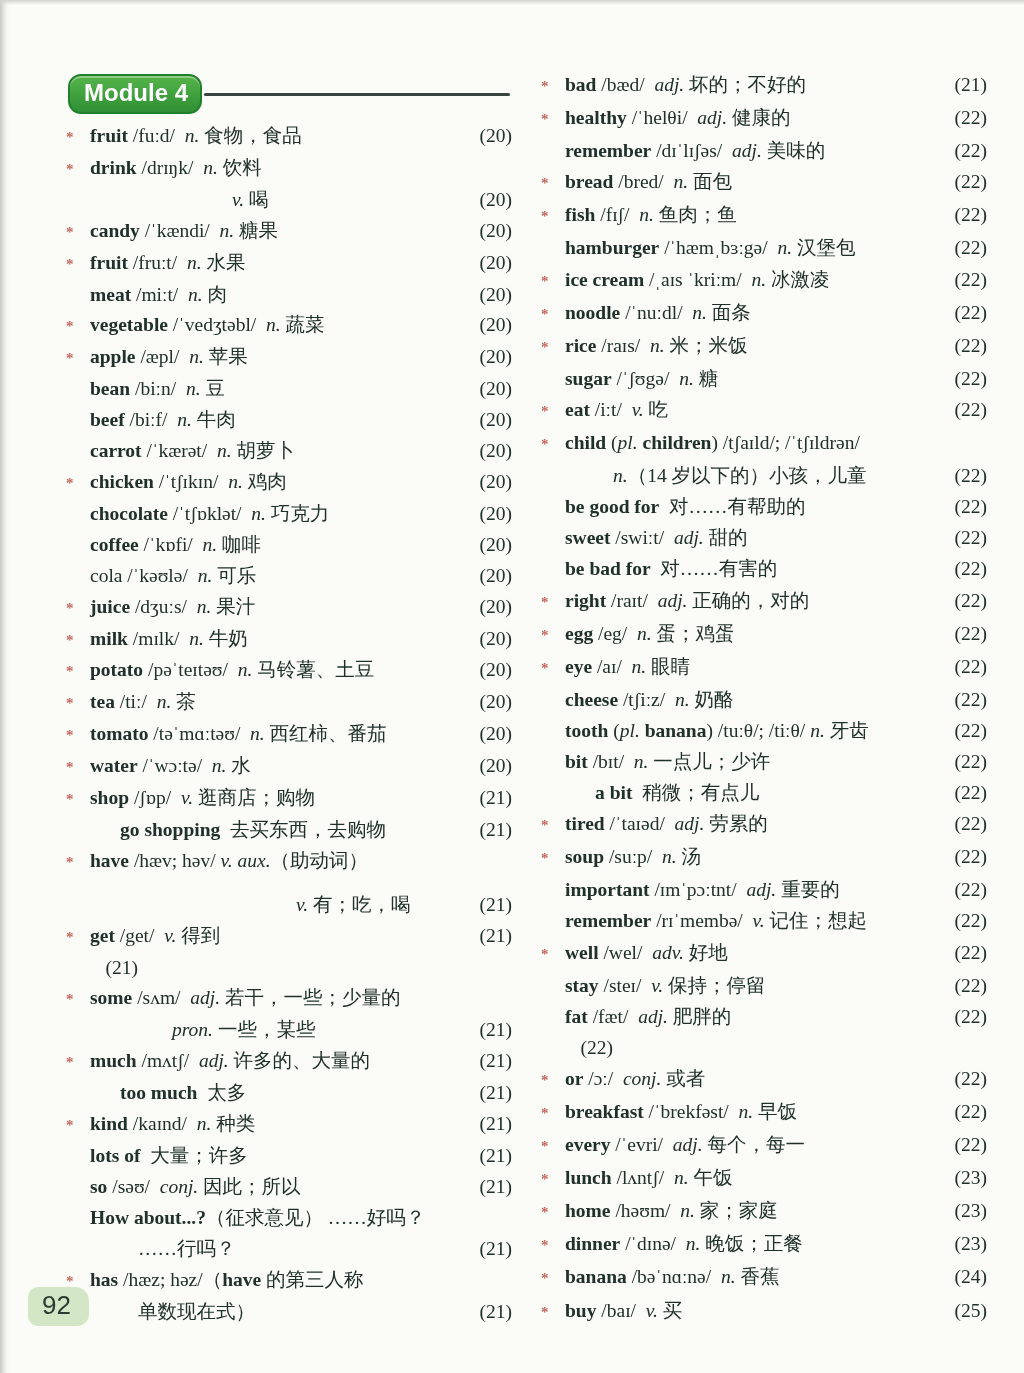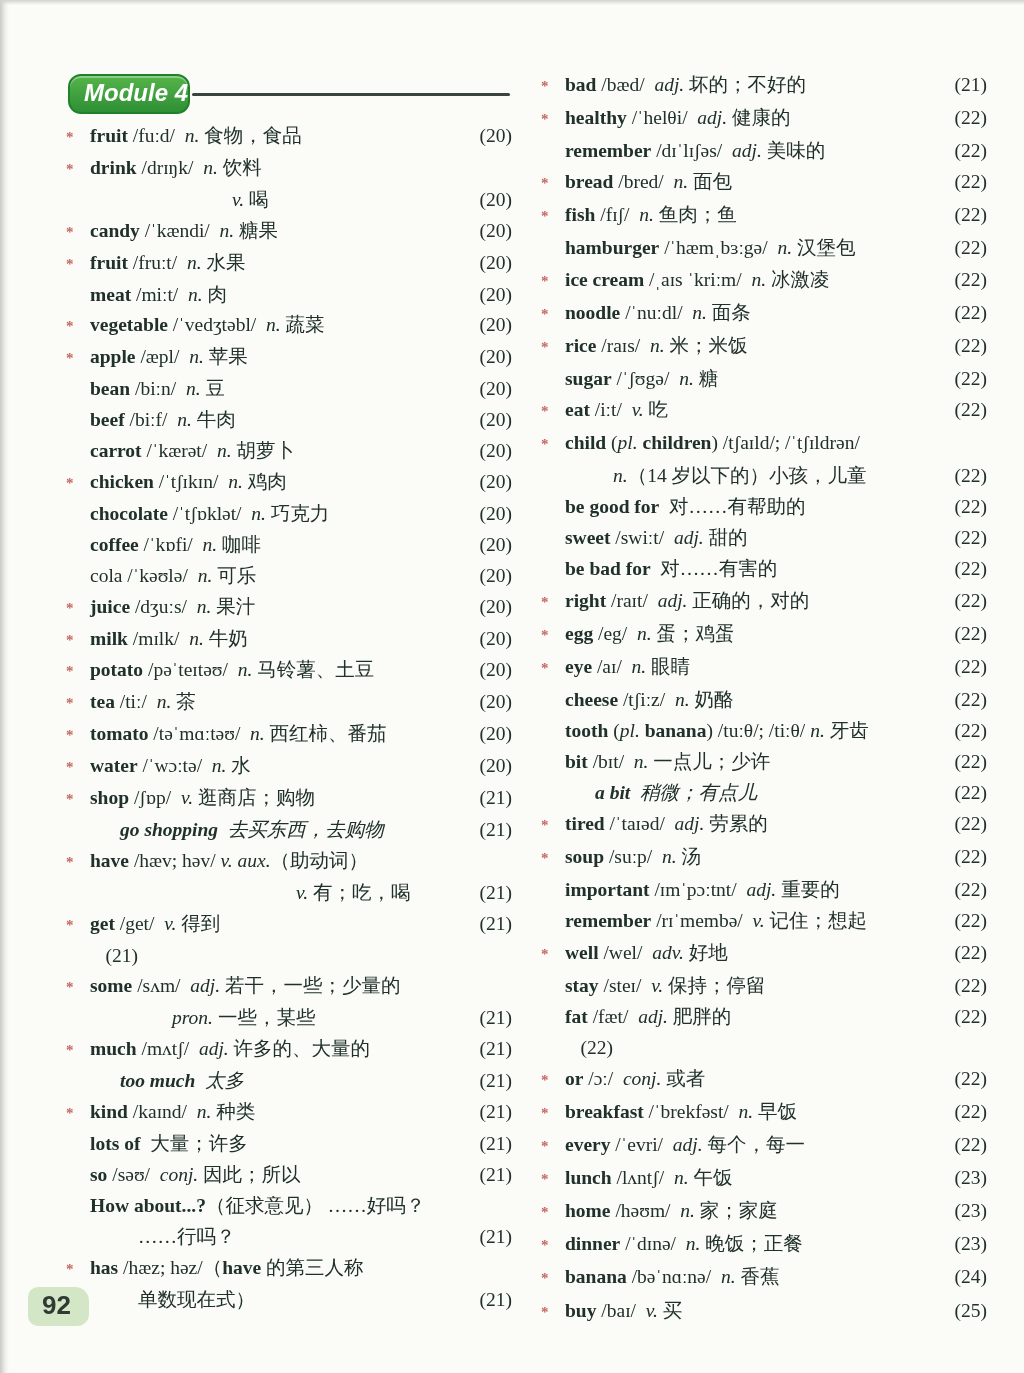--- a/index.html
+++ b/index.html
@@ -19,52 +19,51 @@
   .header{position:absolute;left:68px;top:74px;width:442px;display:flex;align-items:center;}
   .badge{
     display:inline-block;
     background:linear-gradient(#55b449,#2e8f35);
     border:2px solid #20802b;
     color:#fff;
     font-family:"Liberation Sans","DejaVu Sans",sans-serif;
     font-weight:bold;
     font-size:24px;
     line-height:1;
-    padding:5px 0 7px 14px;
+    padding:5px 12px 7px 14px;
     border-radius:13px;
     box-shadow:inset 0 2px 0 rgba(255,255,255,.35);
     white-space:nowrap;
-    font-style:italic;
   }
   .rule{flex:1;height:3px;background:#39463f;margin-left:2px;border-radius:2px;}
 
   .col{position:absolute;width:446px;}
   .col-left{left:66px;top:121px;}
   .col-right{left:541px;top:69px;}
 
   .row{display:flex;align-items:baseline;line-height:30.9px;font-size:19.5px;white-space:nowrap;}
   .col-right .row{line-height:31.1px;}
   .star{flex:none;width:24px;color:#c4675e;font-size:15px;font-weight:bold;letter-spacing:0;}
   .content{flex:1;overflow:visible;}
   .pageno{flex:none;min-width:48px;text-align:right;}
   .b{font-weight:bold;}
   .i{font-style:italic;}
-  .ind1 .content{padding-left:30px;font-style:italic;}
+  .ind1 .content{padding-left:30px;}
   .ind2 .content{padding-left:48px;}
   .ind3 .content{padding-left:82px;}
   .ind4 .content{padding-left:142px;}
-  .ind5 .content{padding-left:206px;}
+  .ind5 .content{padding-left:206px;margin-top:12px;}
 
   .footer-pagenum{
     position:absolute;left:28px;top:1287px;
     background:#d3e7c6;
     border-radius:10px 14px 12px 10px;
     padding:3px 18px 5px 14px;
     font-family:"Liberation Sans","DejaVu Sans",sans-serif;
-    font-weight:bold;font-size:26px;color:#2f3a33;
+    font-weight:normal;font-size:26px;color:#2f3a33;
   }
 </style>
 </head>
 <body>
 
 <div class="scan-edge-left"></div>
 <div class="scan-edge-top"></div>
 
 <div class="header">
   <span class="badge">Module 4</span>

